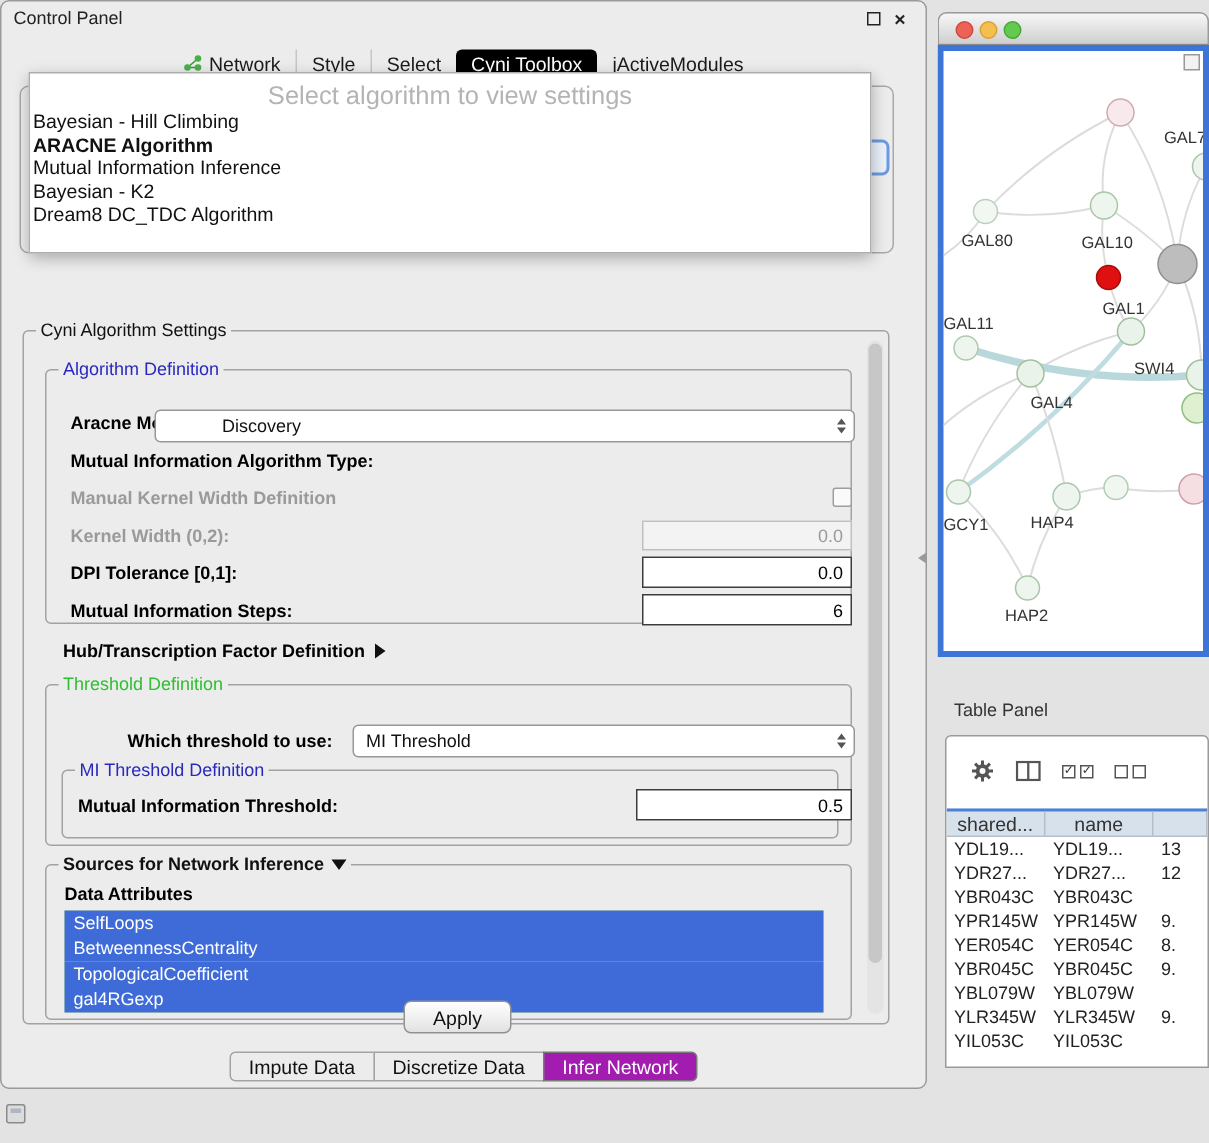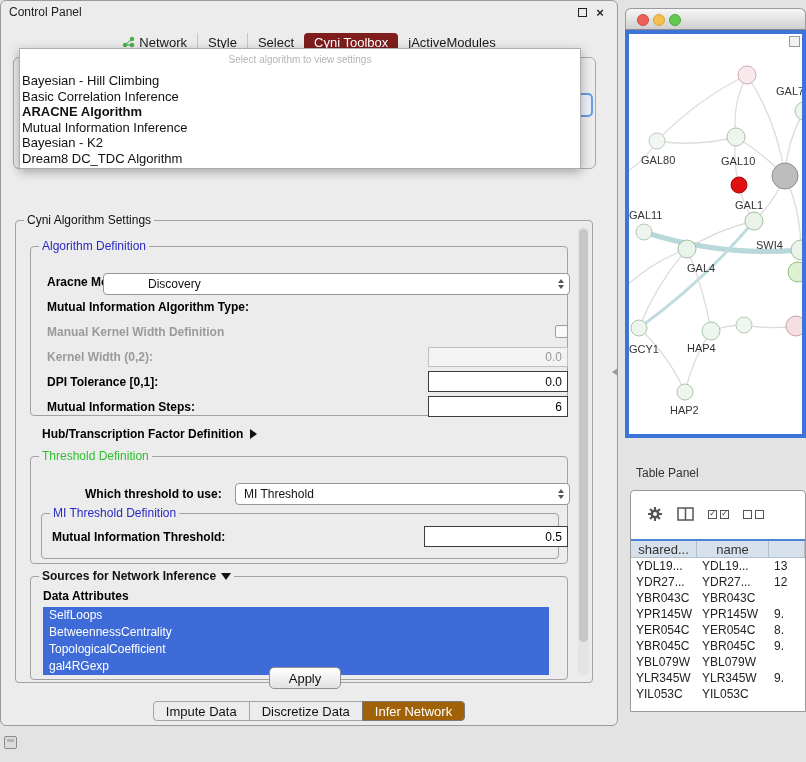--- a/index.html
+++ b/index.html
@@ -15,32 +15,32 @@
   .cp-title{left:8px;top:4px;font-size:12px;color:#222;}
   .win-btn{top:4px;width:14px;height:14px;display:flex;align-items:center;justify-content:center;
     font-size:12px;color:#222;cursor:default;}
   .float-glyph{width:9px;height:9px;border:1.5px solid #222;display:inline-block;}
   .close-glyph{font-weight:bold;font-size:13px;line-height:1;}
 
   .cp-tabs{left:0;top:30px;width:100%;height:22px;display:flex;justify-content:center;align-items:center;}
   .cp-tab{font-size:13px;color:#1a1a1a;padding:2px 10px;display:flex;align-items:center;gap:4px;
     border-left:1px solid #c6c6c6;}
   .cp-tab:first-child{border-left:none;}
-  .cp-tab.selected{background:#7f1d1d;color:#fff;border-radius:4px;border-left:none;}
+  .cp-tab.selected{background:#000000;color:#fff;border-radius:4px;border-left:none;}
   .cp-tab.selected + .cp-tab{border-left:none;}
 
   
   .algo-outer-box{left:12px;top:56px;width:583px;height:112px;border:1px solid #a8a8a8;border-radius:6px;z-index:1;}
   .combo-fragment{left:570px;top:92px;width:22px;height:24px;border:2px solid #6b9ae0;border-radius:5px;
     background:#eaf0fa;z-index:2;}
 
   
   .algo-popup{left:18px;top:47px;width:562px;height:121px;background:#fff;border:1px solid #adadad;
     box-shadow:0 3px 10px rgba(0,0,0,.3);z-index:20;}
-  .popup-placeholder{text-align:center;color:#b4b4b4;font-size:10px;padding-top:5px;height:24px;}
+  .popup-placeholder{text-align:center;color:#b4b4b4;font-size:17px;padding-top:5px;height:24px;}
   .popup-item{font-size:13px;color:#111;height:15.5px;line-height:15.5px;padding-left:2px;white-space:nowrap;}
   .popup-item.sel-bold{font-weight:bold;}
 
   
   .group{border:1px solid #a2a2a2;border-radius:4px;}
   .legend{position:absolute;top:-8px;left:8px;background:#ececec;padding:0 3px;font-size:12px;color:#111;white-space:nowrap;}
   .legend.blue{color:#2929c0;}
   .legend.green{color:#2fbf2f;}
   .legend.boldleg{font-weight:bold;}
 
@@ -71,21 +71,21 @@
   .attr-item{height:17px;line-height:17px;background:#3e6bd8;color:#fff;font-size:12px;padding-left:6px;white-space:nowrap;}
 
   .apply-btn{left:268px;top:666px;width:72px;height:22px;border:1px solid #919191;border-radius:5px;
     background:linear-gradient(#ffffff,#e2e2e2);font-size:13px;color:#111;display:flex;align-items:center;justify-content:center;}
 
   .bottom-tabs{left:0;top:700px;width:100%;display:flex;justify-content:center;}
   .btab{font-size:13px;color:#111;background:#ececec;border:1px solid #a3a3a3;height:20px;
     display:flex;align-items:center;padding:0 12px;margin-left:-1px;}
   .btab:first-child{border-radius:4px 0 0 4px;margin-left:0;}
   .btab:last-child{border-radius:0 4px 4px 0;}
-  .btab.selected{background:#a16207;color:#fff;border-color:#7a7a7a;}
+  .btab.selected{background:#a21caf;color:#fff;border-color:#7a7a7a;}
 
   
   .network-window{left:625px;top:8px;width:181px;height:430px;overflow:hidden;}
   .nw-titlebar{left:0;top:0;width:100%;height:22px;background:linear-gradient(#f7f7f7,#cfcfcf);
     border:1px solid #9a9a9a;border-bottom-color:#8a8a8a;border-radius:6px 6px 0 0;}
   .light{top:5px;width:12px;height:12px;border-radius:50%;}
   .light.red{left:11px;background:#ee6156;border:1px solid #ce4a41;}
   .light.yellow{left:27px;background:#f5bf4f;border:1px solid #d8a138;}
   .light.green{left:43px;background:#64c94f;border:1px solid #47a838;}
   .nw-canvas{left:0;top:22px;width:181px;height:408px;background:#fff;border:4px solid #3c74d8;overflow:hidden;}
@@ -154,21 +154,20 @@
           <span>jActiveModules</span>
         </div>
     </div>
 
     <div class="abs algo-outer-box"></div>
     <div class="abs combo-fragment"></div>
 
     <div class="abs algo-popup">
       <div class="popup-placeholder">Select algorithm to view settings</div>
       <div class="popup-item">Bayesian - Hill Climbing</div>
-      <div class="popup-item">Basic Correlation Inference</div>
       <div class="popup-item sel-bold">ARACNE Algorithm</div>
       <div class="popup-item">Mutual Information Inference</div>
       <div class="popup-item">Bayesian - K2</div>
       <div class="popup-item">Dream8 DC_TDC Algorithm</div>
     </div>
 
     <div class="abs group cyni-group">
       <span class="legend">Cyni Algorithm Settings</span>
       <div class="vscroll">
           <div class="thumb"></div>

